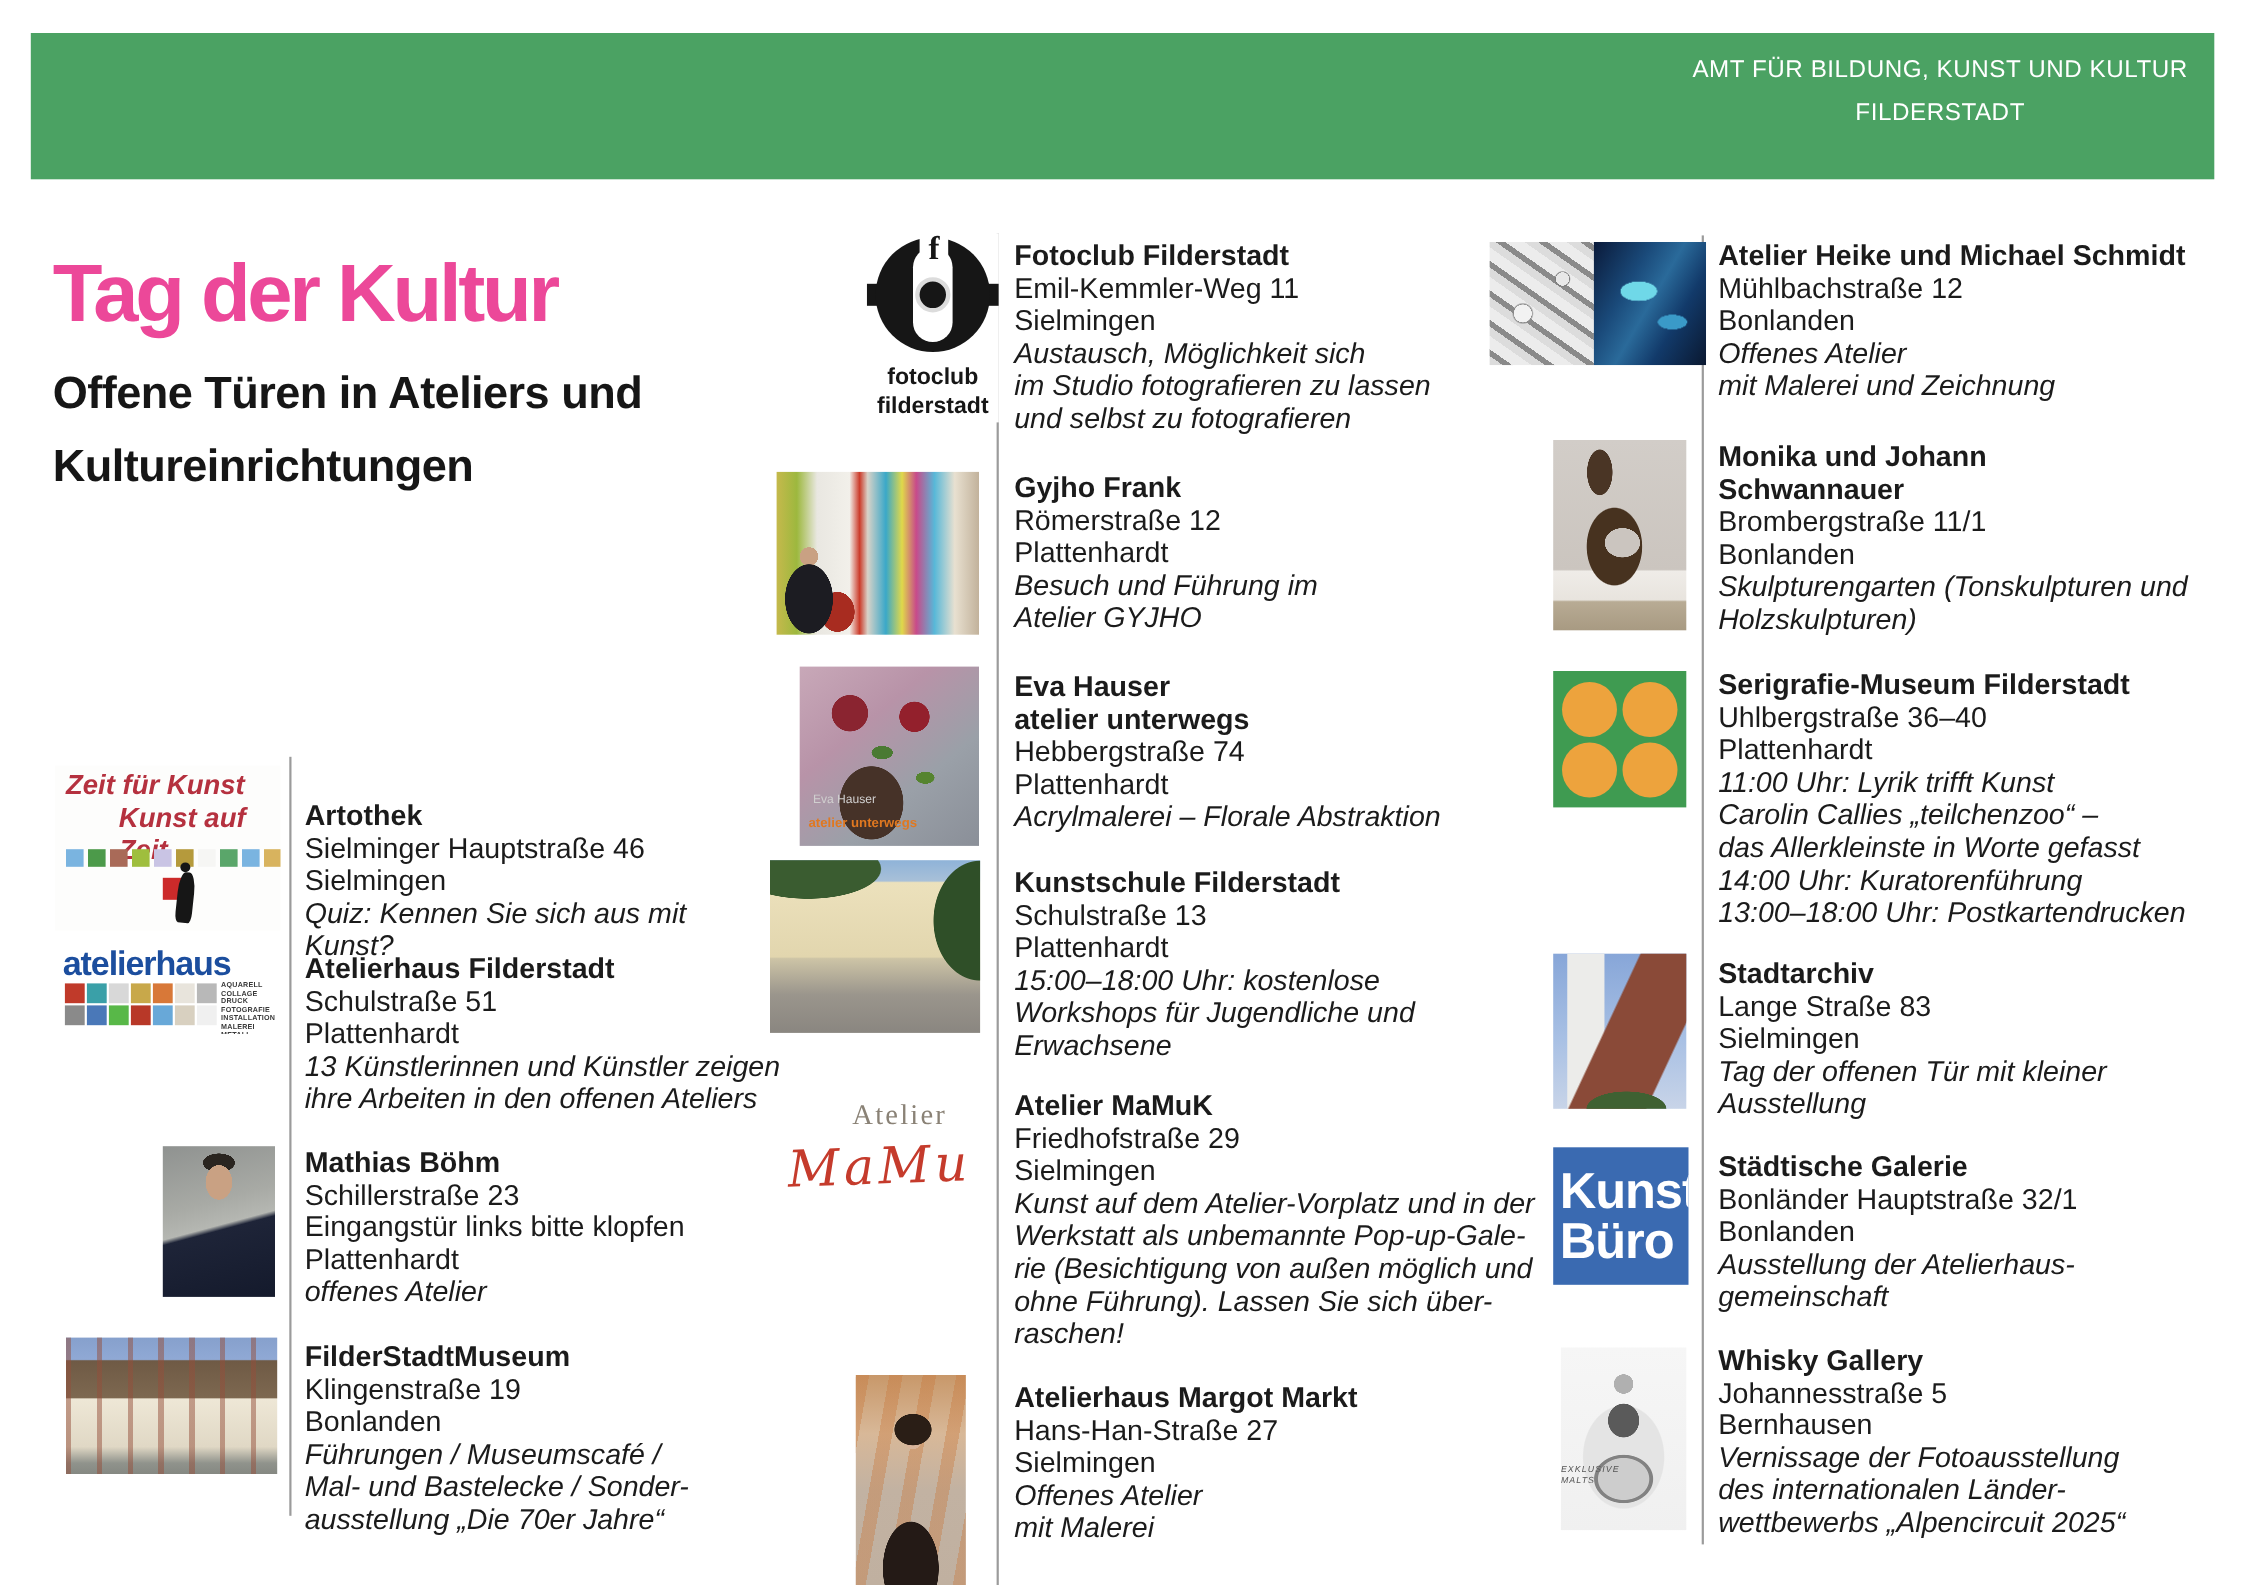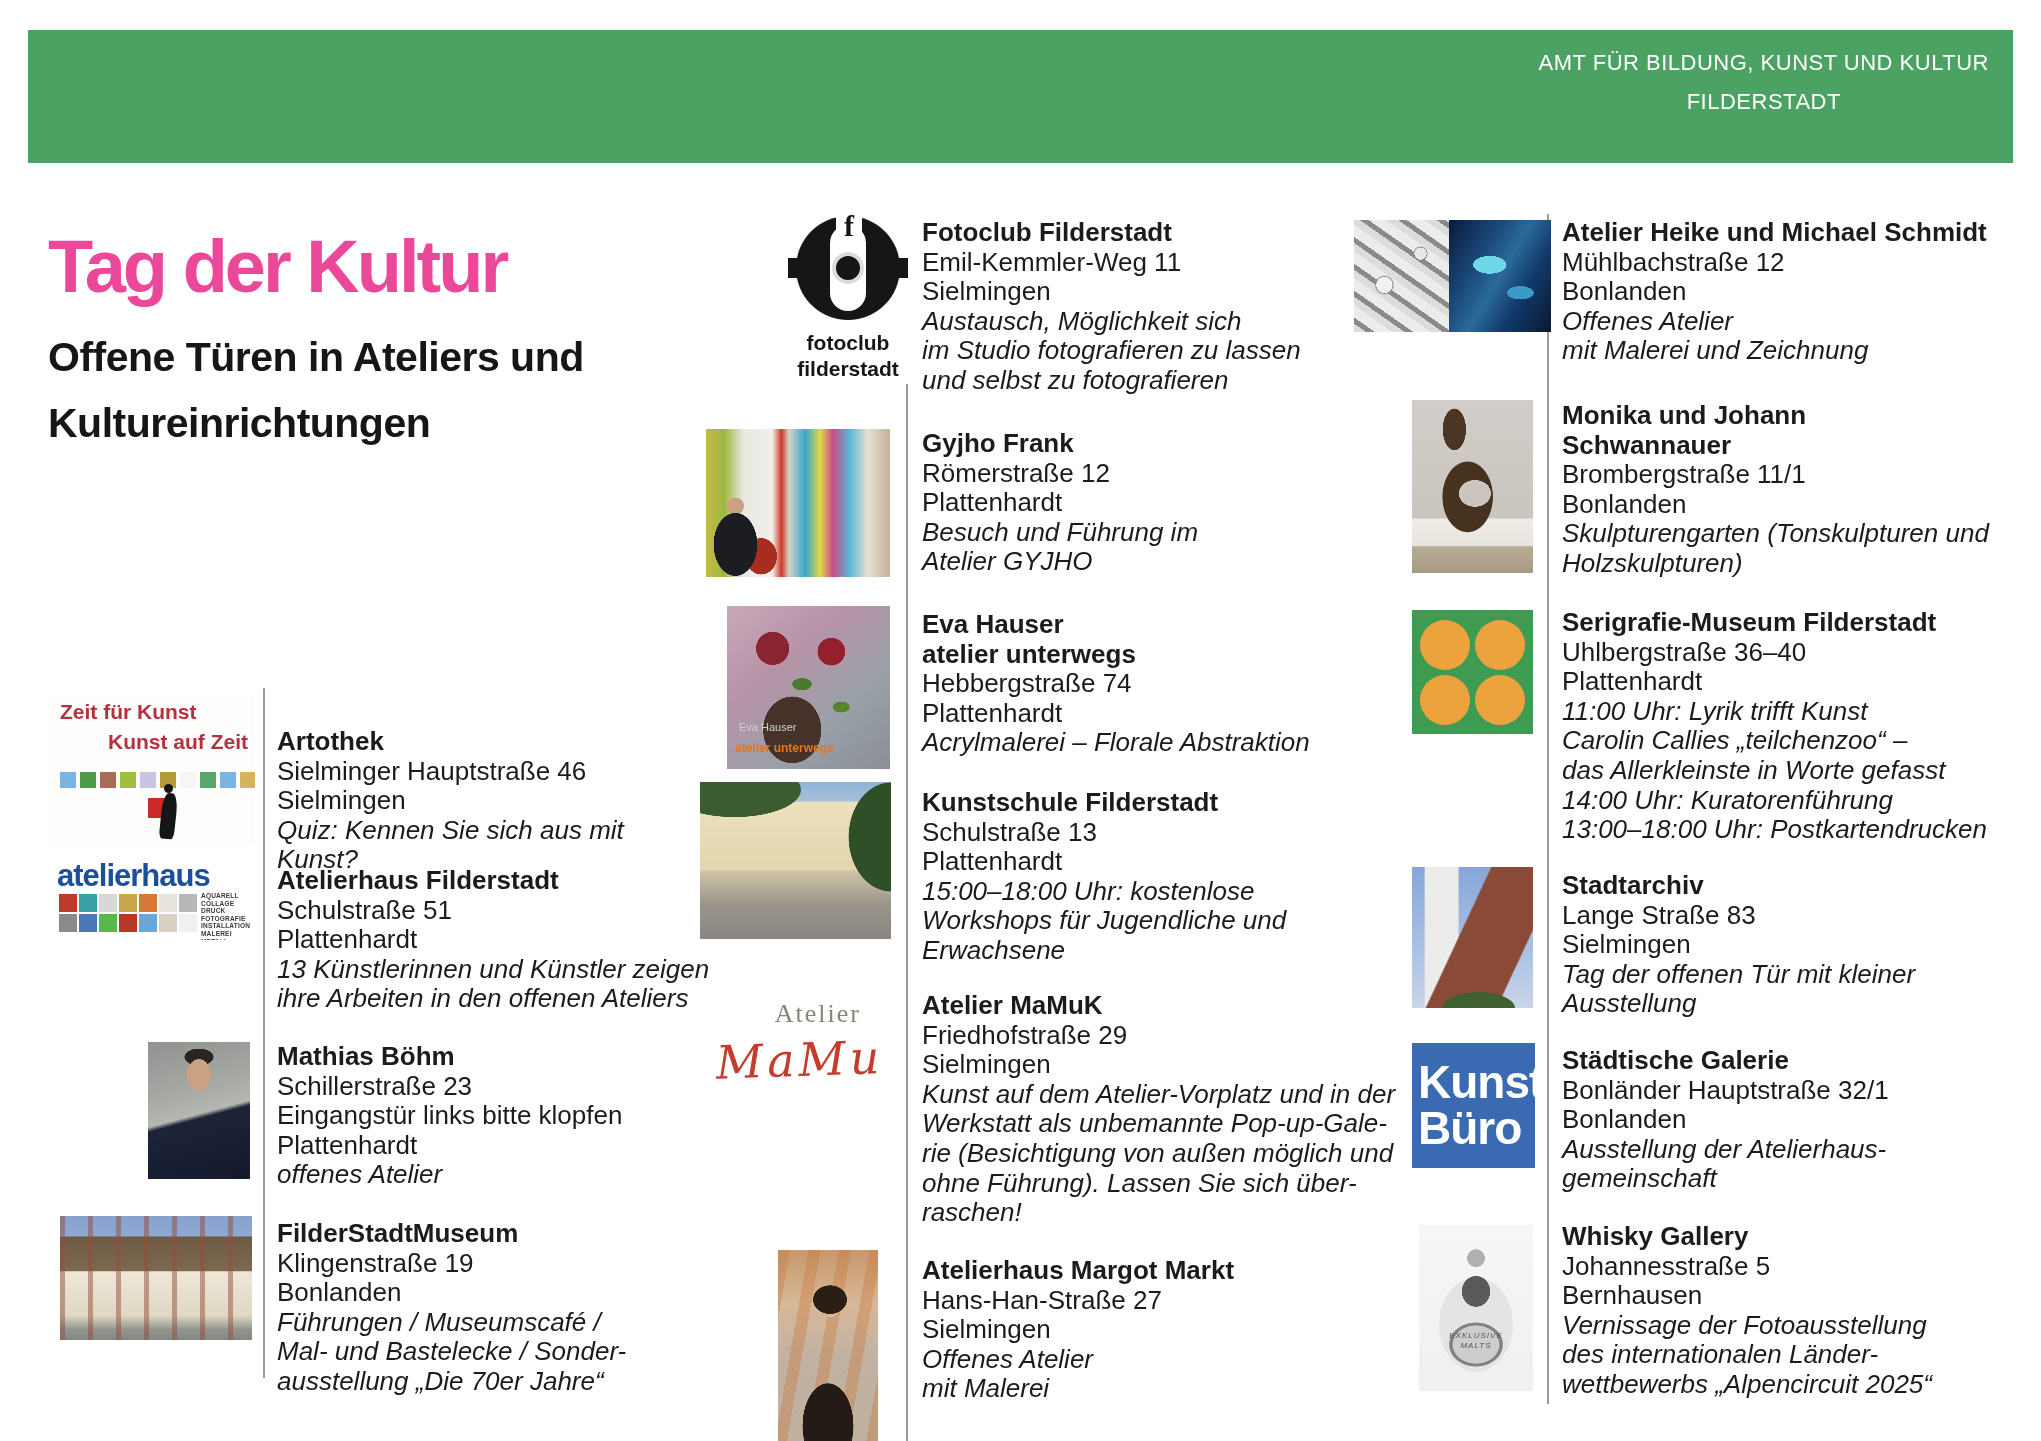--- a/index.html
+++ b/index.html
@@ -28,21 +28,21 @@
   .entry .t{font-size:26px;line-height:29.6px;font-weight:bold;}
   .entry .ln{font-size:26px;line-height:29.6px;}
   .entry .ln.it{font-style:italic;}
 
   
   .img{position:absolute;overflow:hidden;}
   .pre{white-space:pre-line;}
 
   
   .artothek{left:50px;top:696px;width:205px;height:150px;background:#fdfdfc;}
-  .ar-l1,.ar-l2{position:absolute;color:#b5313f;font-weight:bold;font-size:21px;}
+  .ar-l1,.ar-l2{position:absolute;color:#b5313f;font-weight:bold;font-style:italic;font-size:25px;}
   .ar-l1{left:10px;top:4px;}
   .ar-l2{left:58px;top:34px;}
   .ar-squares{position:absolute;left:10px;top:76px;display:flex;gap:4px;}
   .ar-squares i{width:16px;height:16px;display:block;}
   .ar-squares i:nth-child(1){background:#7ab4e0;}
   .ar-squares i:nth-child(2){background:#4c9a4a;}
   .ar-squares i:nth-child(3){background:#a96a58;}
   .ar-squares i:nth-child(4){background:#9fbe3e;}
   .ar-squares i:nth-child(5){background:#c9c4e4;}
   .ar-squares i:nth-child(6){background:#b59a3c;}
@@ -158,21 +158,21 @@
   .kb-l1,.kb-l2{position:absolute;left:6px;color:#ffffff;font-weight:bold;font-size:46px;
                 letter-spacing:-1px;line-height:46px;white-space:nowrap;}
   .kb-l1{top:16px;} .kb-l2{top:62px;}
   .whisky{left:1419px;top:1225px;width:114px;height:166px;
     background:
       radial-gradient(circle 15px at 50% 20%, #b0b0b0 58%, rgba(0,0,0,0) 60%),
       radial-gradient(ellipse 24px 26px at 50% 40%, #5a5a5a 58%, rgba(0,0,0,0) 60%),
       radial-gradient(ellipse 44px 36px at 50% 72%, #cdcdcd 52%, #828282 54% 60%, rgba(0,0,0,0) 62%),
       radial-gradient(ellipse 52px 66px at 50% 60%, #e4e4e4 70%, rgba(0,0,0,0) 72%),
       linear-gradient(#f6f6f6,#f0f0f0);}
-  .wh-cap{position:absolute;left:0;top:64%;width:100%;text-align:center;font-size:8px;line-height:10px;
+  .wh-cap{position:absolute;left:0;top:64%;width:100%;font-size:8px;line-height:10px;
           color:#555555;font-style:italic;letter-spacing:1px;}
 </style>
 </head>
 <body>
 
 <header class="green-bar">
   <div class="green-text">
     <div>AMT FÜR BILDUNG, KUNST UND KULTUR</div>
     <div>FILDERSTADT</div>
   </div>

